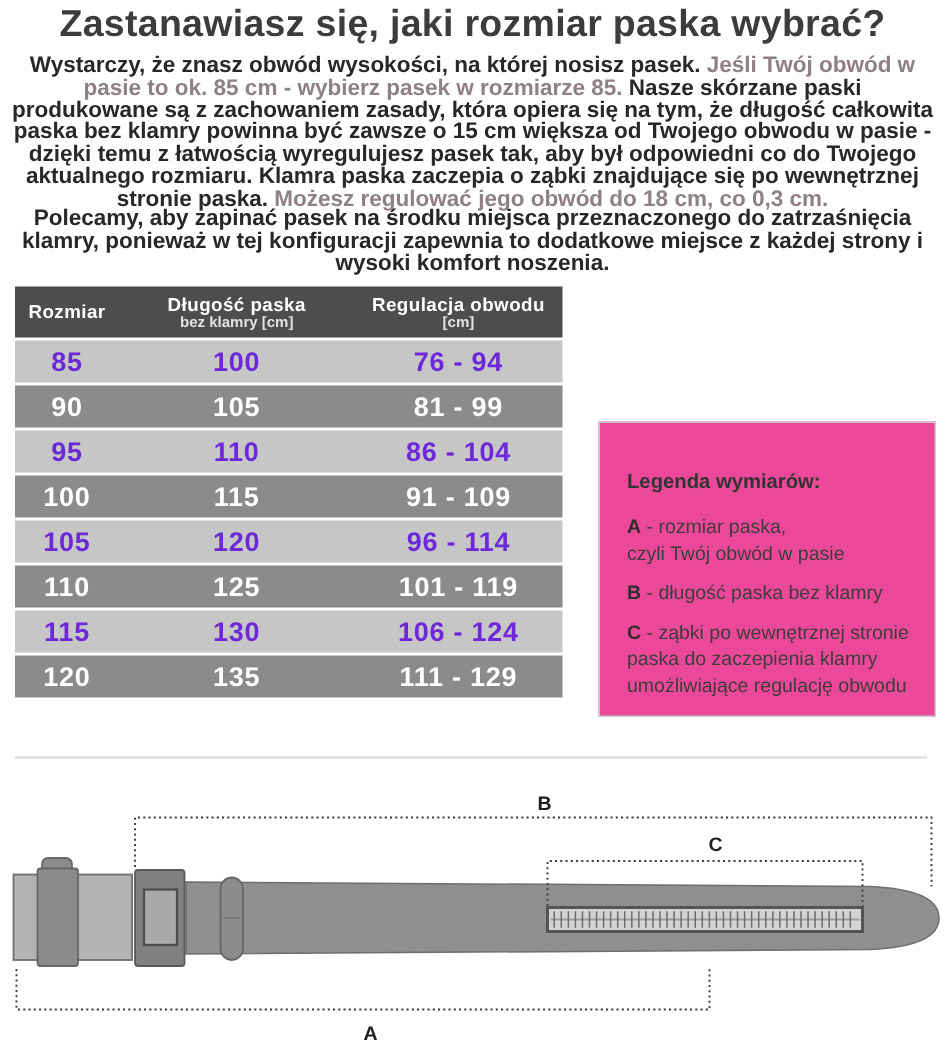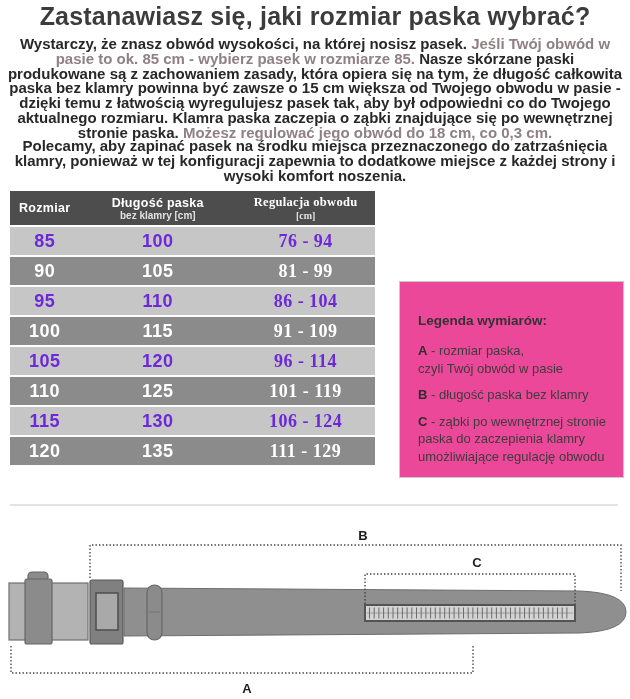--- a/index.html
+++ b/index.html
@@ -34,21 +34,21 @@
   .thead {
     display: flex; align-items: center;
     height: 34px; background: var(--header-bg, #4d4d4d);
     color: #ffffff;
   }
   .th { text-align: center; }
   .th .l1 { font-size: 12.5px; font-weight: 700; letter-spacing: 0.3px; }
   .th .l2 { font-size: 10px; font-weight: 600; color: #e2e2e2; }
   .c0 { flex: 0 0 19%; }
   .c1 { flex: 0 0 43%; }
-  .c2 { flex: 0 0 38%; font-family: Liberation Serif, serif; }
+  .c2 { flex: 0 0 38%; }
   .trow {
     display: flex; align-items: center;
     height: 28px; margin-top: 2px;
     font-size: 18px; font-weight: 700; letter-spacing: 0.5px;
   }
   .trow .tcell { text-align: center; }
   .trow.light { background: var(--row-light, #c6c6c6); color: #6d28d9; }
   .trow.dark  { background: var(--row-dark, #8b8b8b); color: #ffffff; }
 
   

